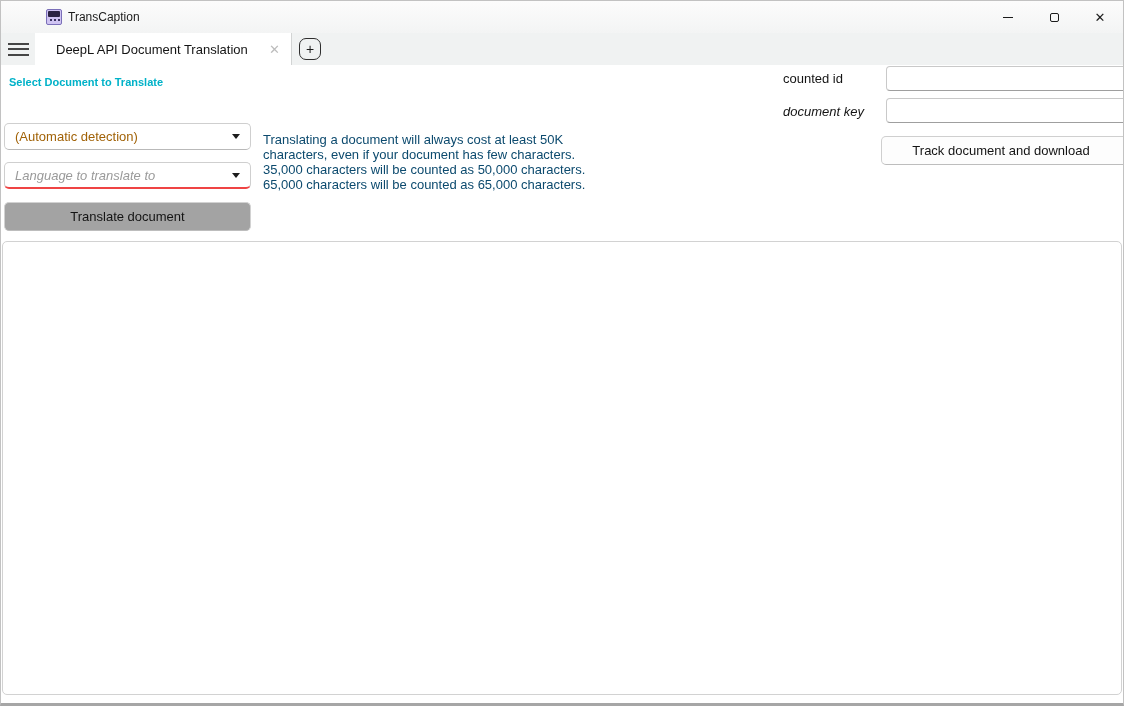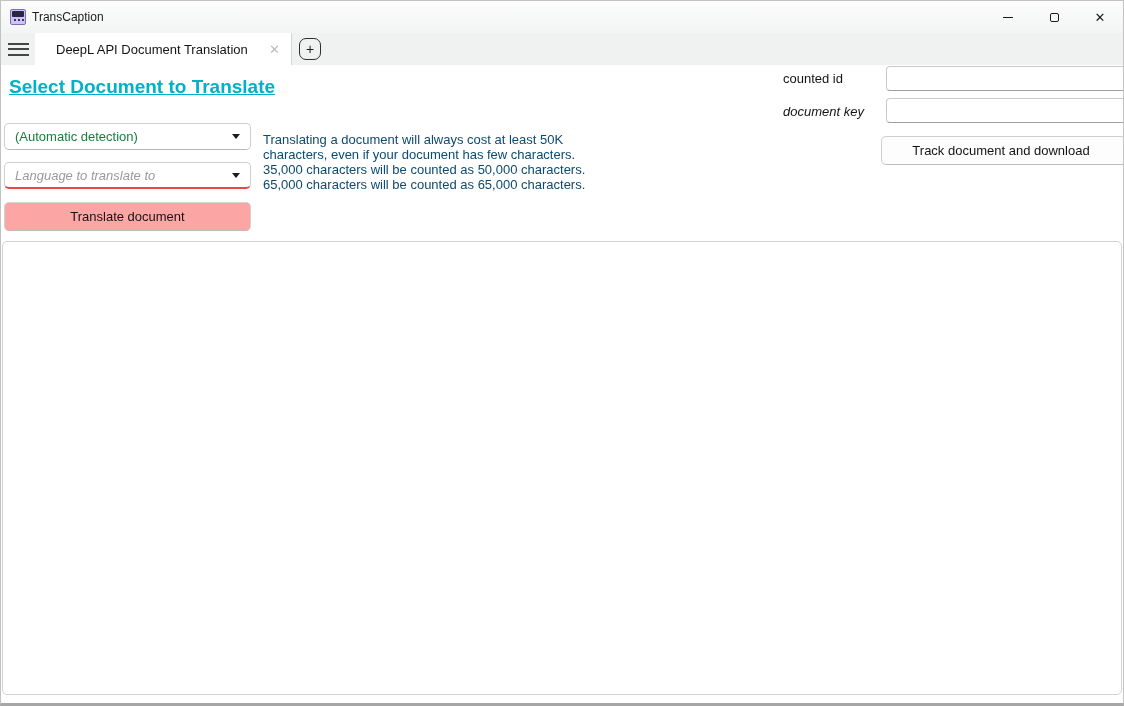--- a/index.html
+++ b/index.html
@@ -7,21 +7,21 @@
 
   .window {
     position: relative; width: 1124px; height: 706px; background: #ffffff;
     border: 1px solid #c2c2c2; border-bottom: 3px solid #a6a6a6; overflow: hidden;
   }
 
   
   .titlebar {
     position: absolute; left: 0; top: 0; width: 100%; height: 32px;
     background: linear-gradient(#fcfcfc, #f3f4f4);
-    display: flex; align-items: center;
+    display: flex; align-items: center; padding-left: 36px;
   }
   .app-icon {
     position: relative; width: 16px; height: 16px; margin-left: 9px;
     background: #cfc3f2; border: 1px solid #7a6fb8; border-radius: 2px;
   }
   .app-icon .band {
     position: absolute; left: 1px; top: 1px; right: 1px; height: 6px;
     background: #2b2343; border-radius: 1px;
   }
   .app-icon .dot {
@@ -59,39 +59,39 @@
     margin: 5px 0 0 7px; width: 22px; height: 22px; border: 1.5px solid #2e2e2e; border-radius: 7px;
     display: flex; align-items: center; justify-content: center;
     font-size: 14px; color: #1c1c1c; background: transparent; line-height: 1;
   }
 
   
   .content { position: absolute; left: 0; top: 64px; width: 100%; height: 642px; background: #ffffff; overflow: hidden; }
 
   .select-link {
     position: absolute; left: 8px; top: 11px;
-    font-size: 19px; font-weight: bold; color: #00b2c8; text-decoration: underline; cursor: pointer;
+    font-size: 11px; font-weight: bold; color: #00b2c8; cursor: pointer;
   }
 
   .combo {
     position: absolute; left: 3px; width: 247px; height: 27px;
     border: 1px solid #cfcfcf; border-radius: 5px; background: #fff;
-    display: flex; align-items: center; padding: 0 10px; font-size: 13px; color: #15803d;
+    display: flex; align-items: center; padding: 0 10px; font-size: 13px; color: #a16207;
   }
   .combo-source { top: 58px; border-bottom-color: #b9b9b9; }
   .combo-target { top: 97px; border-bottom: 2px solid #ef4444; color: #9a9a9a; }
   .combo-target .ph { font-style: italic; }
   .arrow {
     margin-left: auto; width: 0; height: 0;
     border-left: 4px solid transparent; border-right: 4px solid transparent; border-top: 5px solid #1c1c1c;
   }
 
   .translate-btn {
     position: absolute; left: 3px; top: 137px; width: 247px; height: 29px;
-    background: #fca5a5; border: 1px solid #d2d2d2; border-bottom-color: #bdbdbd; border-radius: 5px;
+    background: #a3a3a3; border: 1px solid #d2d2d2; border-bottom-color: #bdbdbd; border-radius: 5px;
     font-size: 13px; color: #141414; font-family: "Liberation Sans", sans-serif;
   }
 
   .info { position: absolute; left: 262px; top: 67px; font-size: 13px; line-height: 15px; color: #0c4a6e; }
 
   .field-label { position: absolute; left: 782px; font-size: 13px; color: #141414; white-space: nowrap; }
   .label-id  { top: 6px; }
   .label-key { top: 39px; font-style: italic; }
   .text-input {
     position: absolute; left: 885px; width: 245px; height: 25px;

